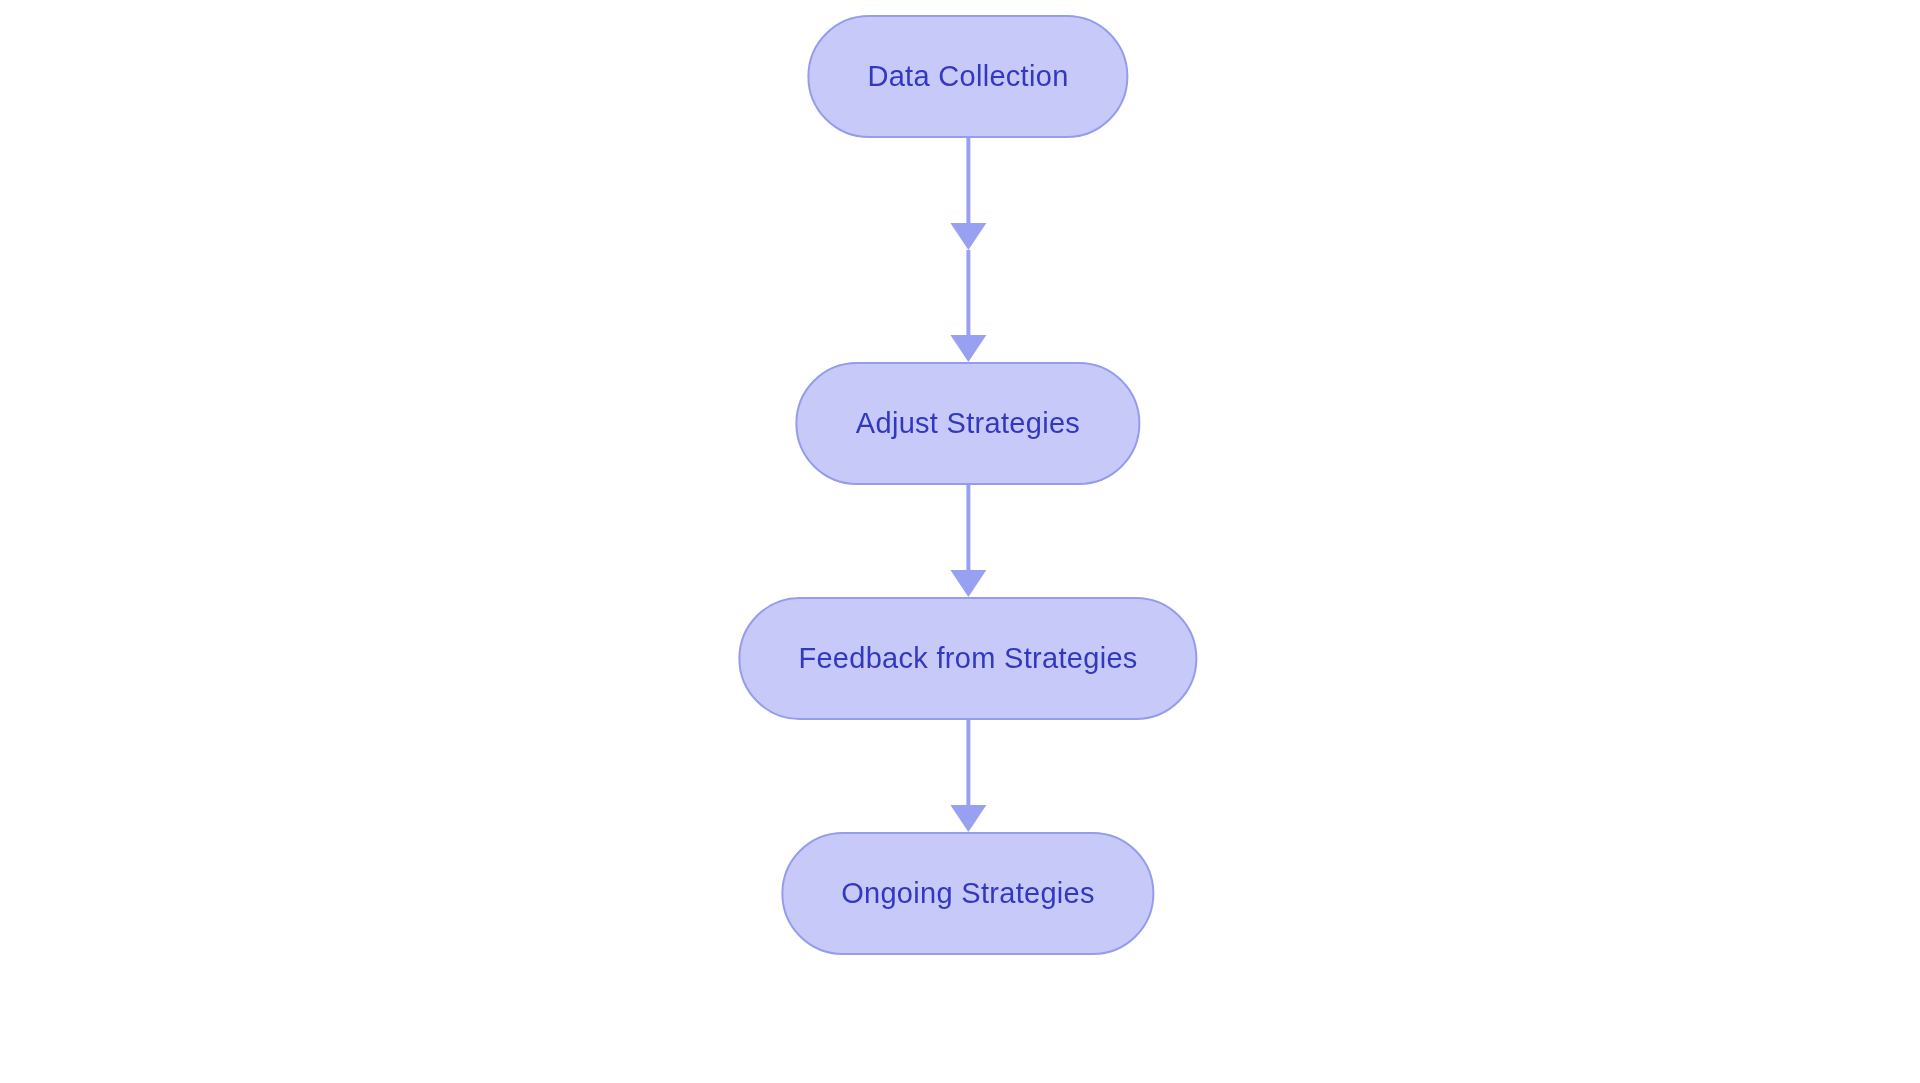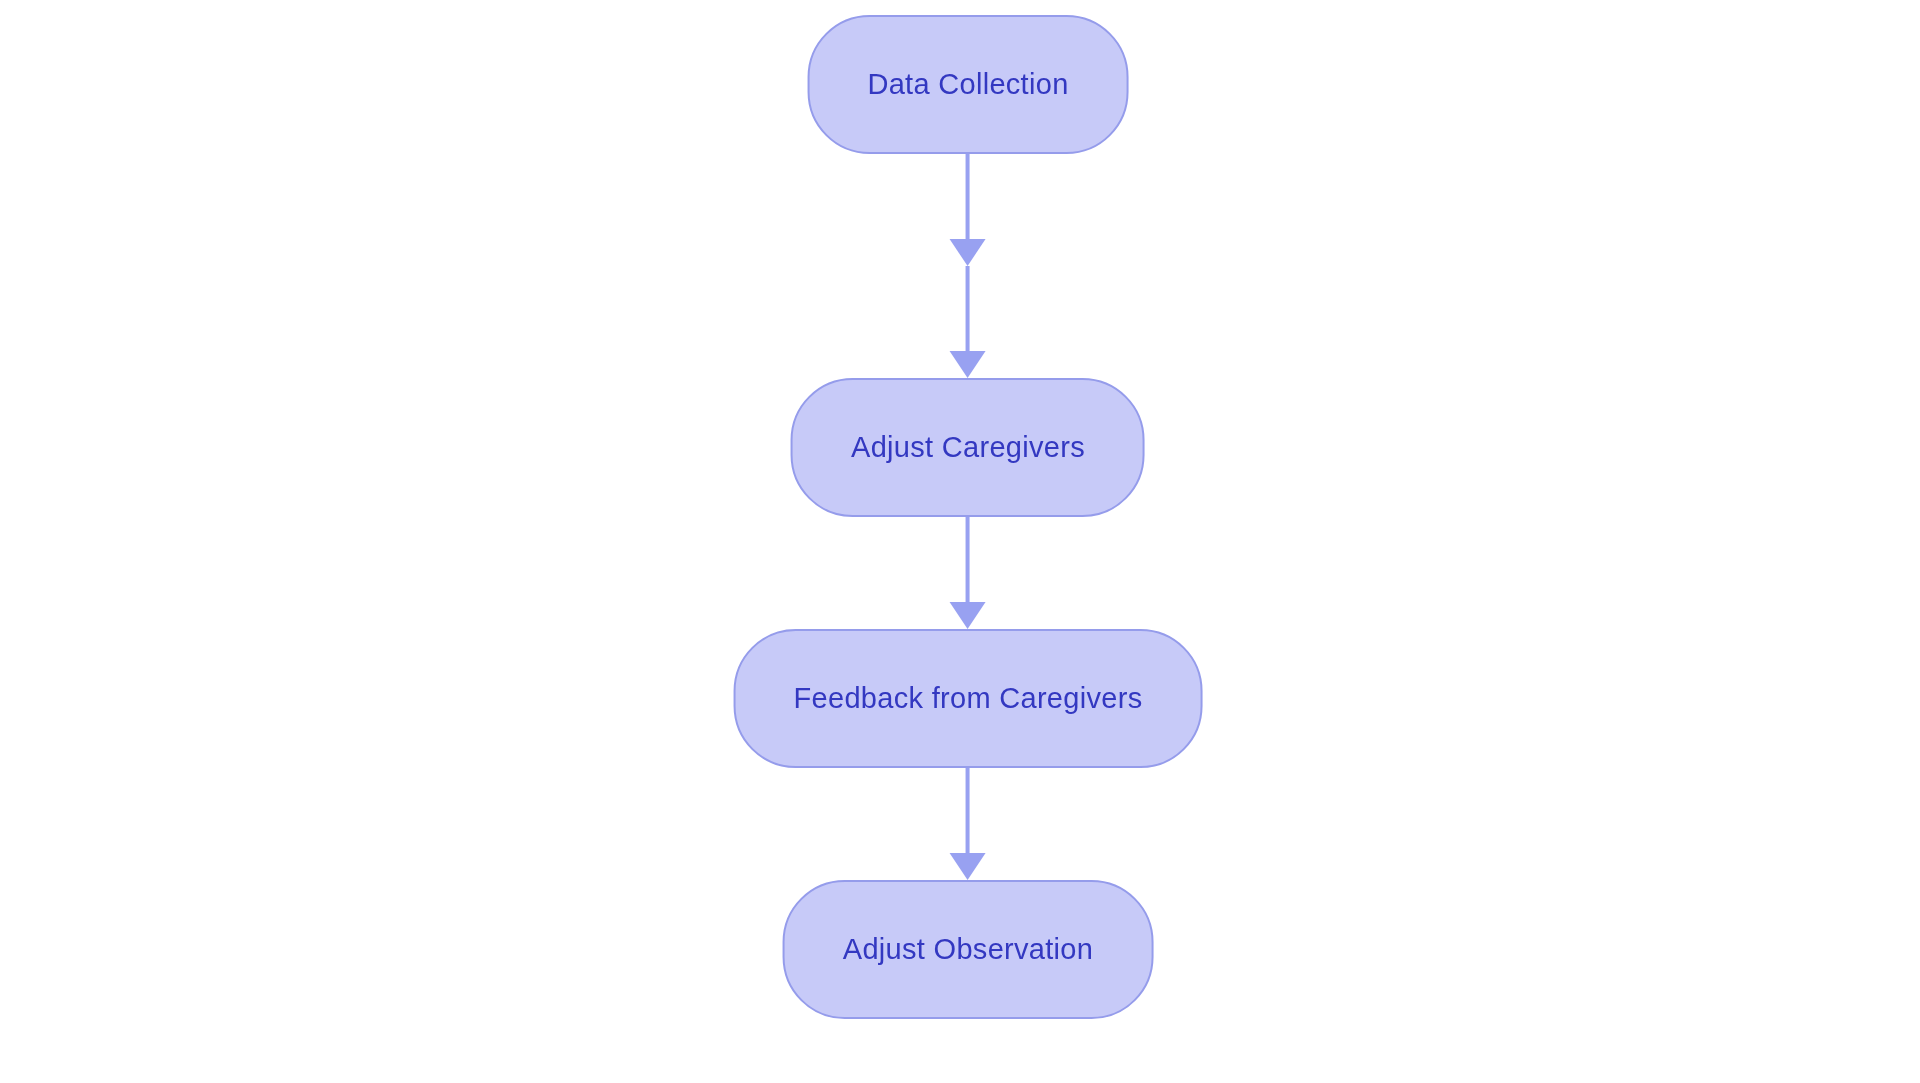--- a/index.html
+++ b/index.html
@@ -26,21 +26,21 @@
   .flow {
     position: absolute;
     top: 15px;
     left: 50%;
     transform: translateX(calc(-50% + 8px));
     display: flex;
     flex-direction: column;
     align-items: center;
   }
   .node {
-    height: 139px;
+    height: 123px;
     padding: 10px 58px;
     min-width: 300px;
     display: flex;
     align-items: center;
     justify-content: center;
     background: var(--node-fill);
     border: 2px solid var(--node-border);
     border-radius: 62px;
     white-space: nowrap;
   }
@@ -84,35 +84,35 @@
       <div class="arrow-head"></div>
     </div>
 
 
     <div class="arrow">
       <div class="arrow-line"></div>
       <div class="arrow-head"></div>
     </div>
 
     <div class="node">
-      <span class="node-label">Adjust Caregivers</span>
+      <span class="node-label">Adjust Strategies</span>
     </div>
 
     <div class="arrow">
       <div class="arrow-line"></div>
       <div class="arrow-head"></div>
     </div>
 
     <div class="node">
-      <span class="node-label">Feedback from Caregivers</span>
+      <span class="node-label">Feedback from Strategies</span>
     </div>
 
     <div class="arrow">
       <div class="arrow-line"></div>
       <div class="arrow-head"></div>
     </div>
 
     <div class="node">
-      <span class="node-label">Adjust Observation</span>
+      <span class="node-label">Ongoing Strategies</span>
     </div>
 
   </div>
 </div>
 
 </body></html>

